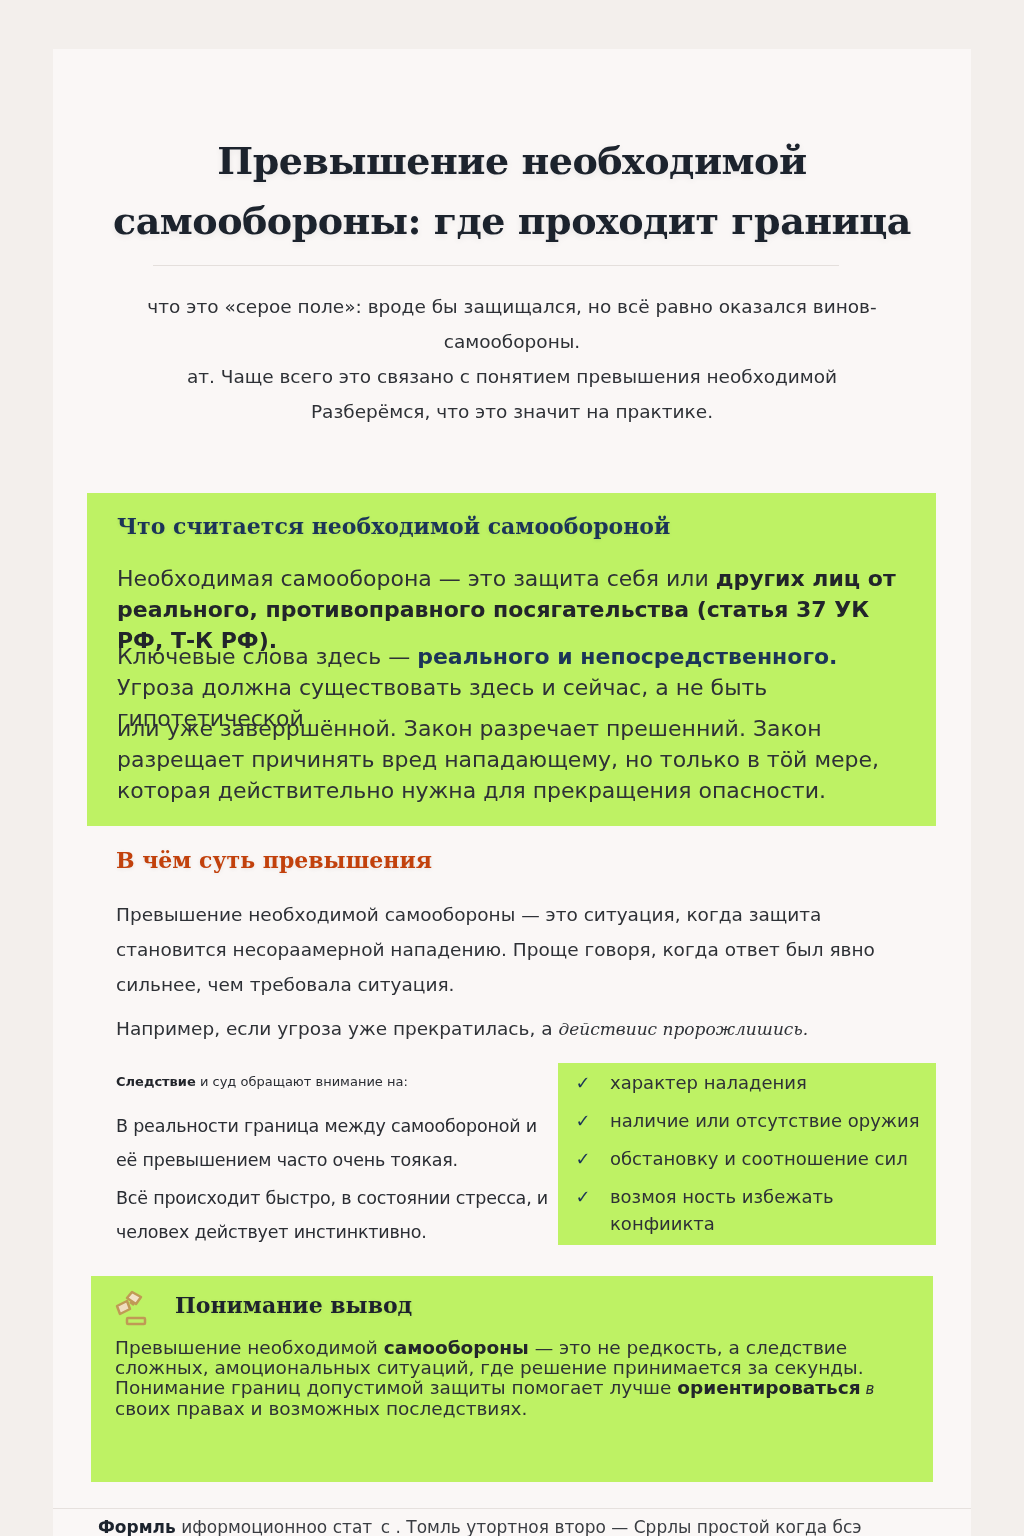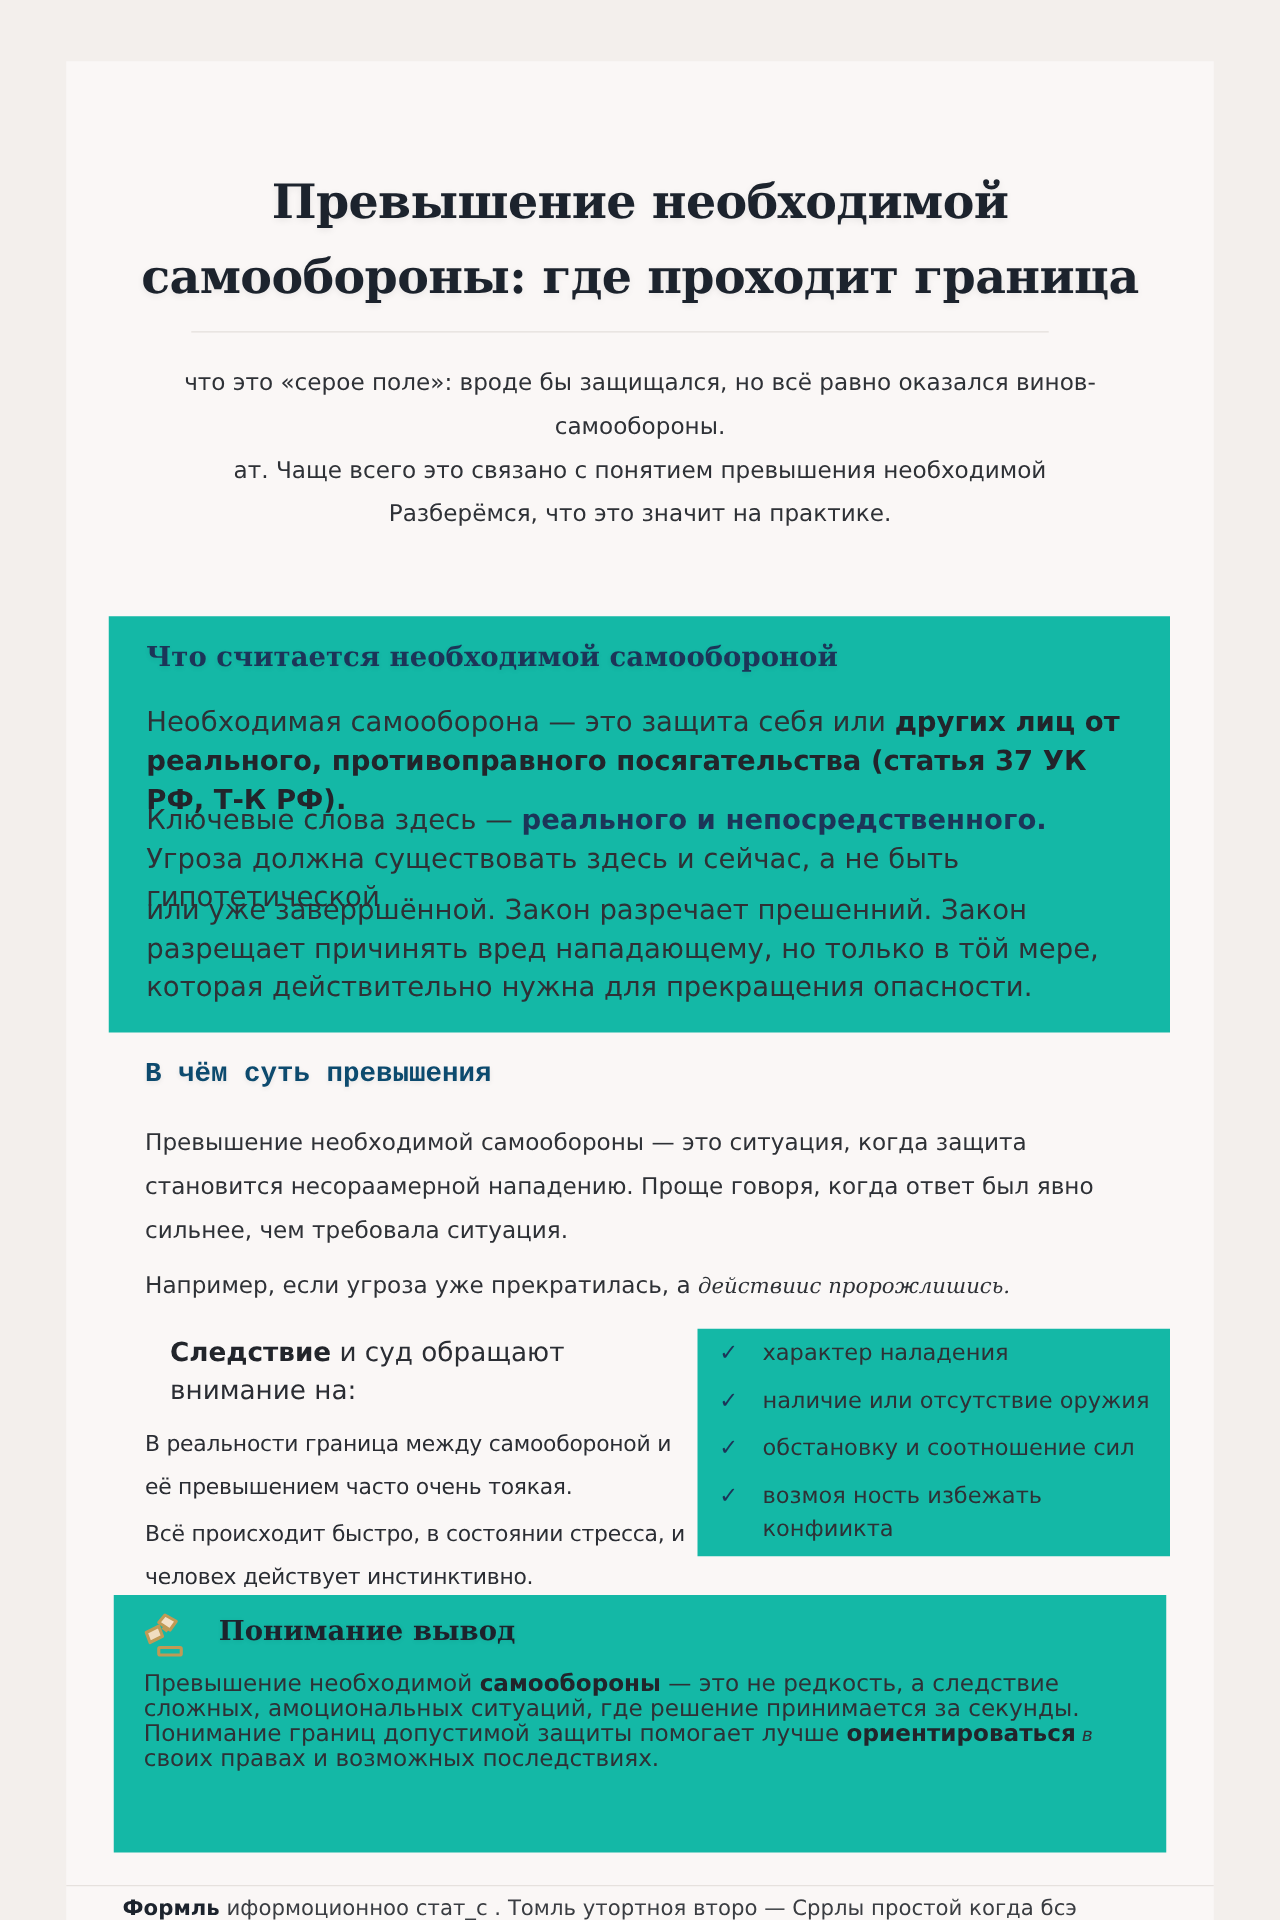--- a/index.html
+++ b/index.html
@@ -27,45 +27,45 @@
       height: 1px; background: #e4dfdc;
     }
     .intro {
       position: absolute; left: 80px; top: 240px; width: 758px;
       text-align: center;
       font-size: 18.5px; line-height: 35px; color: #2e3136;
     }
     .intro p { margin: 0; }
 
     .box {
-      position: absolute; background: #14b8a6;
+      position: absolute; background: #bef264;
     }
     .box1 { left: 34px; top: 444px; width: 849px; height: 333px; }
     .h2 {
       font-family: "DejaVu Serif", serif;
       font-size: 22px; color: #1c3558;
       text-shadow: 0 1px 4px rgba(0,0,0,0.08);
     }
     .box1 .h2 { position: absolute; left: 30px; top: 20px; }
     .para {
       font-size: 22px; line-height: 31px; color: #2e3136;
     }
     .box1 .p1 { position: absolute; left: 30px; top: 70px; width: 800px; }
     .box1 .p2 { position: absolute; left: 30px; top: 148px; width: 800px; }
     .box1 .p3 { position: absolute; left: 30px; top: 220px; width: 800px; }
     .bold { font-weight: bold; color: #22252b; }
     .accent { font-weight: bold; color: #1c3558; margin-top: 17px; }
 
-    .sec2-h2 { position: absolute; left: 63px; top: 798px; color: #0c4a6e; font-family: Liberation Mono, monospace; }
+    .sec2-h2 { position: absolute; left: 63px; top: 798px; color: #c2410c; }
     .sec2-p1 { position: absolute; left: 63px; top: 848px; width: 760px; font-size: 18.5px; line-height: 35px; }
     .sec2-p2 { position: absolute; left: 63px; top: 965px; width: 800px; font-size: 18.5px; line-height: 30px; }
     .italic-script { font-family: "DejaVu Serif", serif; font-style: italic; font-size: 17px; }
 
     .col-left { position: absolute; left: 63px; top: 1018px; width: 440px; }
-    .col-left .lead { font-size: 21px; line-height: 30px; margin-bottom: 12px; margin-left: 20px; }
+    .col-left .lead { font-size: 13px; line-height: 30px; margin-bottom: 12px; }
     .col-left .sm { font-size: 17.5px; line-height: 34px; margin-bottom: 4px; letter-spacing: -0.2px; }
 
     .checkbox { left: 505px; top: 1014px; width: 378px; height: 182px; }
     .check-list { list-style: none; position: absolute; left: 14px; top: 6px; }
     .check-list li {
       display: flex; align-items: flex-start;
       font-size: 18px; line-height: 27px; color: #2e3136;
       margin-bottom: 11px;
     }
     .check-list .chk {

